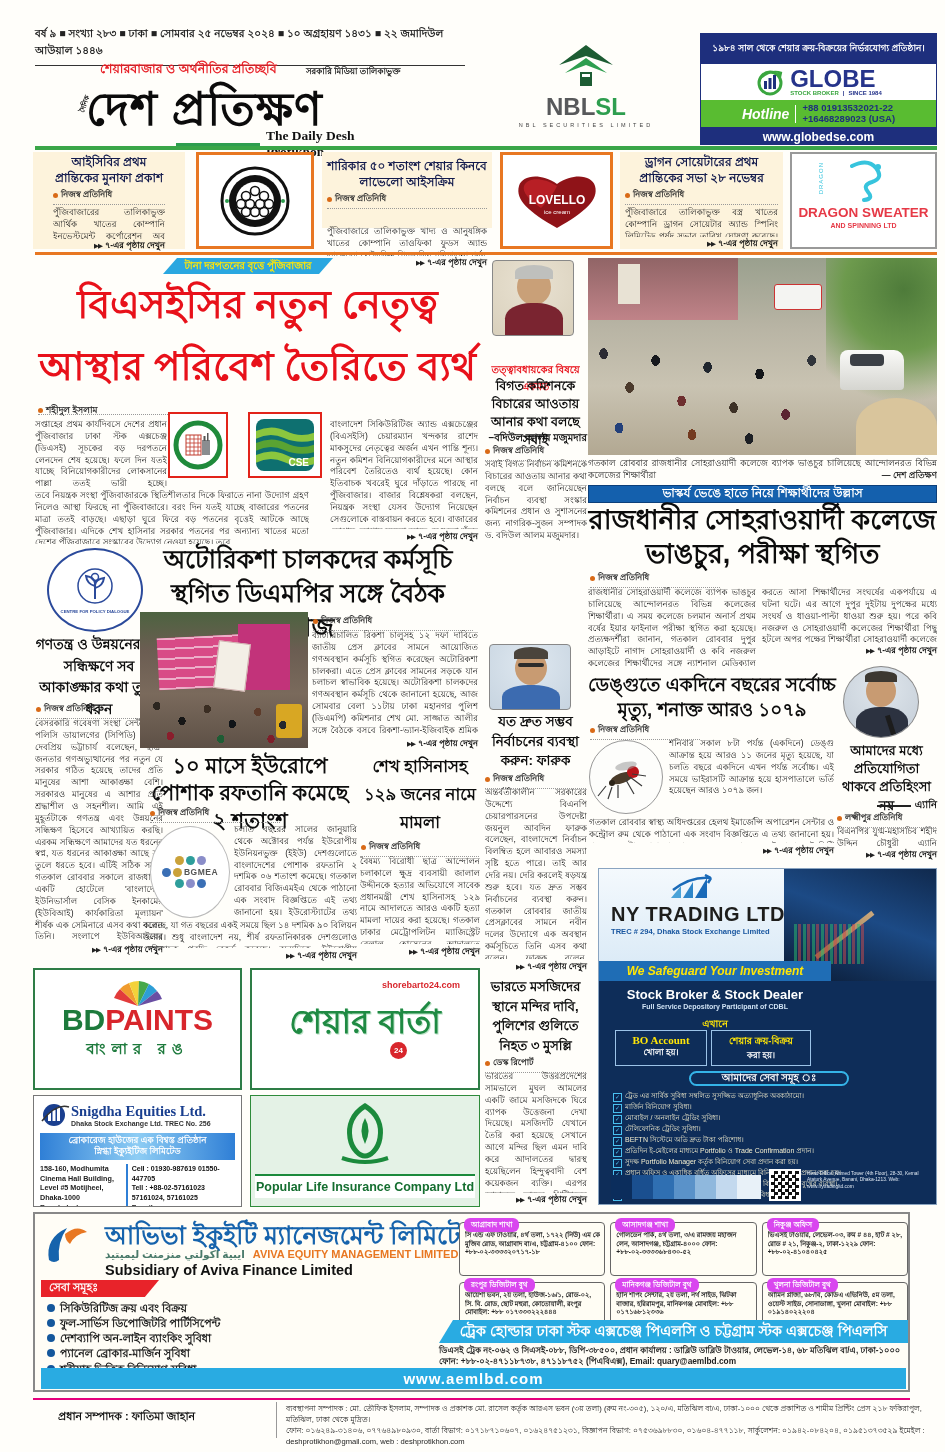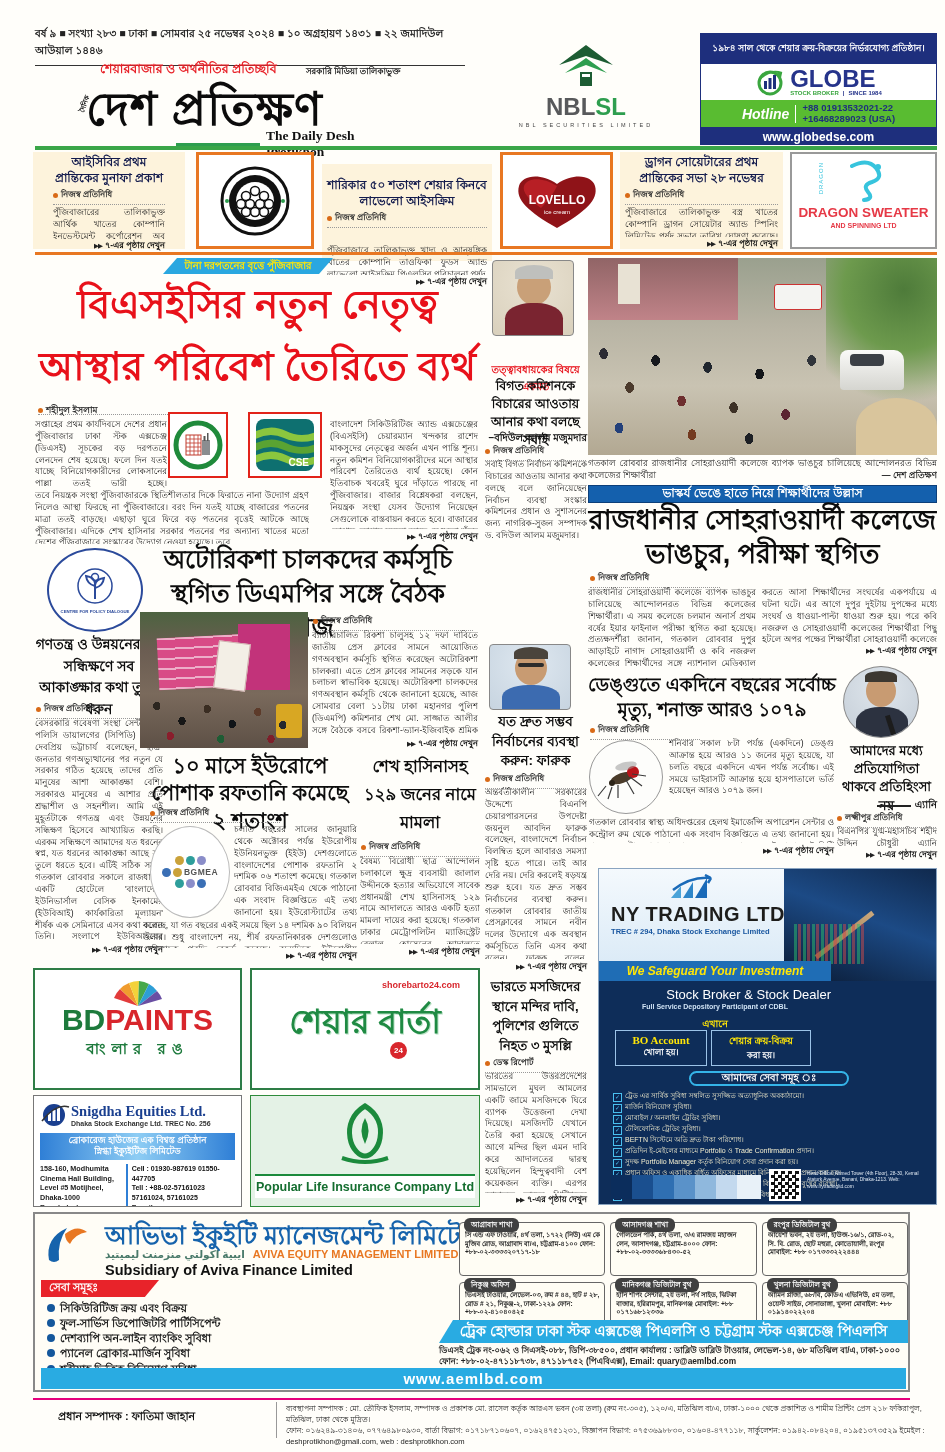--- a/index.html
+++ b/index.html
@@ -22,21 +22,21 @@
   .banner-blue{background:#1460ad;color:#fff;font-weight:bold;font-size:12px;display:flex;align-items:center;justify-content:center;border:1px solid #0c3f7a}
   .photo{overflow:hidden}
   .portrait{border:1px solid #888;border-radius:4px;overflow:hidden}
   .head-c{position:absolute;border-radius:50%}
   .attr{font-weight:bold;font-size:10px;text-align:right;color:#111}
   .chk{width:7px;height:7px;border:1px solid #49c0f0;color:#49c0f0;font-size:6px;line-height:6px;text-align:center;flex:0 0 auto;margin-top:1px;background:#0b2550}
   .ny-srv{display:flex;gap:3px;color:#f5efcf;font-size:7px;line-height:1.15}
   .av-b{display:flex;align-items:flex-start;gap:5px;font-size:11px;font-weight:bold;color:#1b1b1b;line-height:1.15}
   .av-b .cb{width:8px;height:8px;border-radius:50%;background:#14579c;flex:0 0 auto;margin-top:2px}
   .branch{border:1px solid #666;border-radius:4px;background:#fffdf4;position:relative;padding:8px 4px 2px 5px}
-  .branch .tag{position:absolute;top:-5px;left:4px;background:#404040;color:#fff;font-size:7.3px;font-weight:bold;
+  .branch .tag{position:absolute;top:-5px;left:4px;background:#d946ef;color:#fff;font-size:7.3px;font-weight:bold;
                padding:1px 7px;border-radius:6px;white-space:nowrap}
   .branch .bd{font-size:6.6px;line-height:1.3;color:#222;font-weight:bold;overflow:hidden}
   .qr{background:repeating-conic-gradient(#111 0% 25%,#fff 0% 50%) 0 0/7px 7px;border:2px solid #fff}
 </style>
 </head>
 <body>
 
 <div class="page">
 
   <div class="a" style="left:35px;top:26px;width:430px;font-size:10.5px;font-weight:bold;color:#222;border-bottom:1.5px solid #333;padding-bottom:5px">বর্ষ ৯ ■ সংখ্যা ২৮৩ ■ ঢাকা ■ সোমবার ২৫ নভেম্বর ২০২৪ ■ ১০ অগ্রহায়ণ ১৪৩১ ■ ২২ জমাদিউল আউয়াল ১৪৪৬</div>
@@ -126,21 +126,21 @@
           <circle cx="50" cy="39" r="4.5"></circle>
         <circle cx="27" cy="47" r="4.5"></circle>
           <circle cx="36" cy="47" r="4.5"></circle>
           <circle cx="45" cy="47" r="4.5"></circle>
       </g>
       <circle cx="8" cy="36" r="2" fill="#2e9e4f"></circle>
         <circle cx="64" cy="36" r="2" fill="#2e9e4f"></circle>
     </svg>
   </div>
 
-  <div class="a cream" style="left:322px;top:164px;width:170px;height:97px;padding:14px 5px">
+  <div class="a cream" style="left:322px;top:152px;width:170px;height:76px;padding:7px 5px">
     <div class="brief-h">শারিকার ৫০ শতাংশ শেয়ার কিনবে লাভেলো আইসক্রিম</div>
     <div class="rep" style="margin-top:2px">
         <span class="dot"></span>
         <span>নিজস্ব প্রতিনিধি</span>
       </div>
     <div class="bt" style="height:30px;margin-top:17px">পুঁজিবাজারে তালিকাভুক্ত খাদ্য ও আনুষঙ্গিক খাতের কোম্পানি তাওফিকা ফুডস অ্যান্ড লাভেলো আইসক্রিম পিএলসির পরিচালনা পর্ষদ</div>
     <div class="more">
         <span class="ar">▶▶</span>
         <span>৭-এর পৃষ্ঠায় দেখুন</span>
       </div>
@@ -441,21 +441,21 @@
     </div>
     <svg width="52" height="26" viewBox="0 0 52 26" style="position:absolute;left:68px;top:5px">
       <path d="M4 24 L14 12 L14 24 Z" fill="#4aa3d8"></path>
         <path d="M16 24 L26 8 L26 24 Z" fill="#2e86c9"></path>
         <path d="M28 24 L40 4 L40 24 Z" fill="#1a6ab8"></path>
       <path d="M6 16 Q24 2 44 4 L38 1 M44 4 L41 9" stroke="#1a6ab8" stroke-width="2.5" fill="none"></path>
     </svg>
     <div class="a" style="left:12px;top:34px;width:180px;font-size:20px;font-weight:900;color:#1d1d1b;letter-spacing:0.5px">NY TRADING LTD</div>
     <div class="a" style="left:12px;top:58px;width:180px;font-size:7.6px;font-weight:bold;color:#1a57a0">TREC # 294, Dhaka Stock Exchange Limited</div>
     <div class="a" style="left:0;top:92px;width:232px;height:20px;background:#1f6db5;color:#ffe607;font-weight:900;font-style:italic;font-size:12px;display:flex;align-items:center;justify-content:center">We Safeguard Your Investment</div>
-    <div class="a" style="left:0;top:118px;width:232px;text-align:right;color:#fff;font-size:13px;font-weight:400">Stock Broker &amp; Stock Dealer</div>
+    <div class="a" style="left:0;top:118px;width:232px;text-align:center;color:#fff;font-size:13px;font-weight:700">Stock Broker &amp; Stock Dealer</div>
     <div class="a" style="left:0;top:134px;width:232px;text-align:center;color:#cfe2f4;font-size:7px;font-weight:bold">Full Service Depository Participant of CDBL</div>
     <div class="a" style="left:0;top:148px;width:232px;text-align:center;color:#ffe607;font-size:9.5px;font-weight:bold">এখানে</div>
     <div class="a" style="left:16px;top:161px;width:92px;height:36px;border:1px solid #9cc3e8;text-align:center;padding-top:3px">
       <div style="color:#ffe607;font-size:11px;font-weight:bold;font-family:'Liberation Serif','DejaVu Serif',serif">BO Account</div>
       <div style="color:#fff;font-size:8.5px;font-weight:bold">খোলা হয়।</div>
     </div>
     <div class="a" style="left:112px;top:161px;width:100px;height:36px;border:1px solid #9cc3e8;text-align:center;padding-top:3px">
       <div style="color:#ffe607;font-size:9.5px;font-weight:bold">শেয়ার ক্রয়-বিক্রয়</div>
       <div style="color:#fff;font-size:8.5px;font-weight:bold">করা হয়।</div>
     </div>
@@ -604,26 +604,26 @@
     <div class="a" style="left:424px;top:8px;width:449px;display:grid;grid-template-columns:1fr 1fr 1fr;gap:6px 5px">
       <div class="branch" style="height:42px">
           <span class="tag">আগ্রাবাদ শাখা</span>
           <div class="bd"><span>সি এন্ড এফ টাওয়ার, ৪র্থ তলা, ১৭২২ (নিউ) এম কে মুজিব রোড, আগ্রাবাদ বা/এ, চট্টগ্রাম-৪১০০</span> <span>ফোন: +৮৮-০২-৩৩৩৩২০৭১৭-১৮</span></div>
         </div>
       <div class="branch" style="height:42px">
           <span class="tag">আসাদগঞ্জ শাখা</span>
           <div class="bd"><span>গোলডেন পার্ক, ৪র্থ তলা, ৩/এ রামজয় মহাজন লেন, আসাদগঞ্জ, চট্টগ্রাম-৪০০০</span> <span>ফোন: +৮৮-০২-৩৩৩৩৬৮৪৩০-৫২</span></div>
         </div>
       <div class="branch" style="height:42px">
+          <span class="tag">নিকুঞ্জ অফিস</span>
+          <div class="bd"><span>ভিএসই টাওয়ার, লেভেল-০৩, রুম # ৪৪, হাট # ২৮, রোড # ২১, নিকুঞ্জ-২, ঢাকা-১২২৯</span> <span>ফোন: +৮৮-০২-৪১০৪০৪২৫</span></div>
+        </div>
+      <div class="branch" style="height:42px">
           <span class="tag">রংপুর ডিজিটাল বুথ</span>
           <div class="bd"><span>আয়েশা ভবন, ২য় তলা, হাউজ-১৬/১, রোড-০২, সি. বি. রোড, ছোট মহুরা, কোতোয়ালী, রংপুর</span> <span>মোবাইল: +৮৮ ০১৭৩৩৩২২২৪৪৪</span></div>
-        </div>
-      <div class="branch" style="height:42px">
-          <span class="tag">নিকুঞ্জ অফিস</span>
-          <div class="bd"><span>ভিএসই টাওয়ার, লেভেল-০৩, রুম # ৪৪, হাট # ২৮, রোড # ২১, নিকুঞ্জ-২, ঢাকা-১২২৯</span> <span>ফোন: +৮৮-০২-৪১০৪০৪২৫</span></div>
         </div>
       <div class="branch" style="height:42px">
           <span class="tag">মানিকগঞ্জ ডিজিটাল বুথ</span>
           <div class="bd"><span>হানি শপিং সেন্টার, ২য় তলা, নর্থ সাইড, ঝিটকা বাজার, হরিরামপুর, মানিকগঞ্জ</span> <span>মোবাইল: +৮৮ ০১৭১৬৮১২৩৩৬</span></div>
         </div>
       <div class="branch" style="height:42px">
           <span class="tag">খুলনা ডিজিটাল বুথ</span>
           <div class="bd"><span>আমিন প্লাজা, ৬৮/বি, কেডিএ এভিনিউ, ৫ম তলা, ওয়েস্ট সাইড, সোনাডাঙ্গা, খুলনা</span> <span>মোবাইল: +৮৮ ০১৯১৪০২২২০৪</span></div>
         </div>
     </div>

